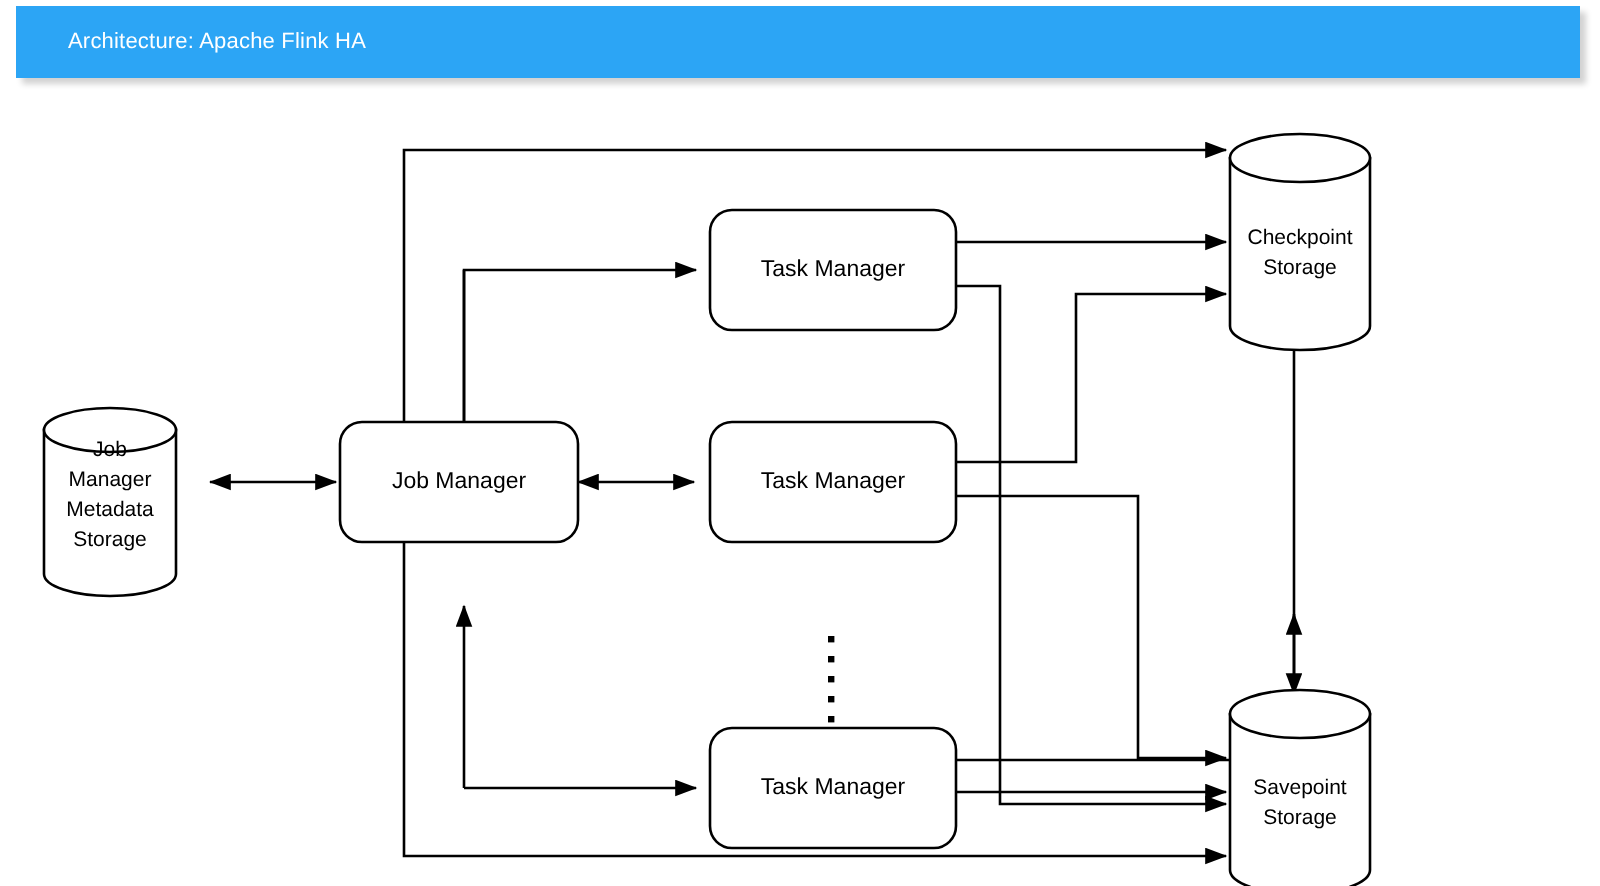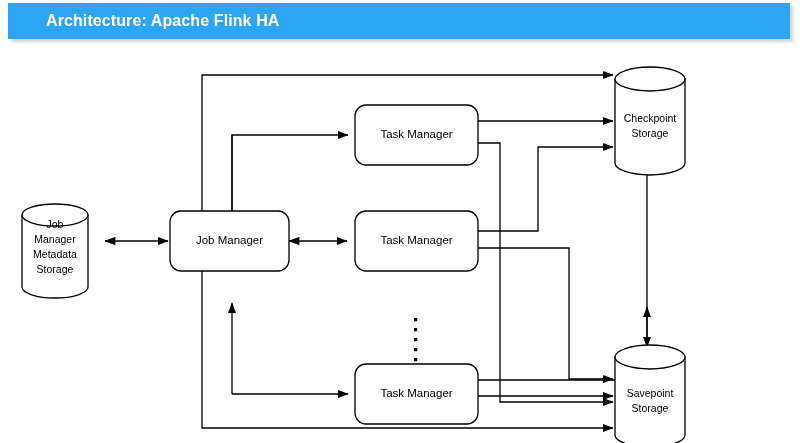--- a/index.html
+++ b/index.html
@@ -22,24 +22,24 @@
     top: 3px;
     width: 782px;
     height: 36px;
     background: #2ca5f5;
     box-shadow: 3px 3px 3px rgba(0,0,0,0.18);
     display: flex;
     align-items: center;
   }
   #header-title {
     color: #ffffff;
-    font-size: 16px;
-    font-weight: bold;
+    font-size: 11px;
+    font-weight: normal;
     letter-spacing: 0.1px;
-    margin-left: 38px;
+    margin-left: 26px;
     white-space: nowrap;
   }
 
   
   #diagram-canvas {
     position: absolute;
     left: 0;
     top: 39px;
     width: 800px;
     height: 404px;

